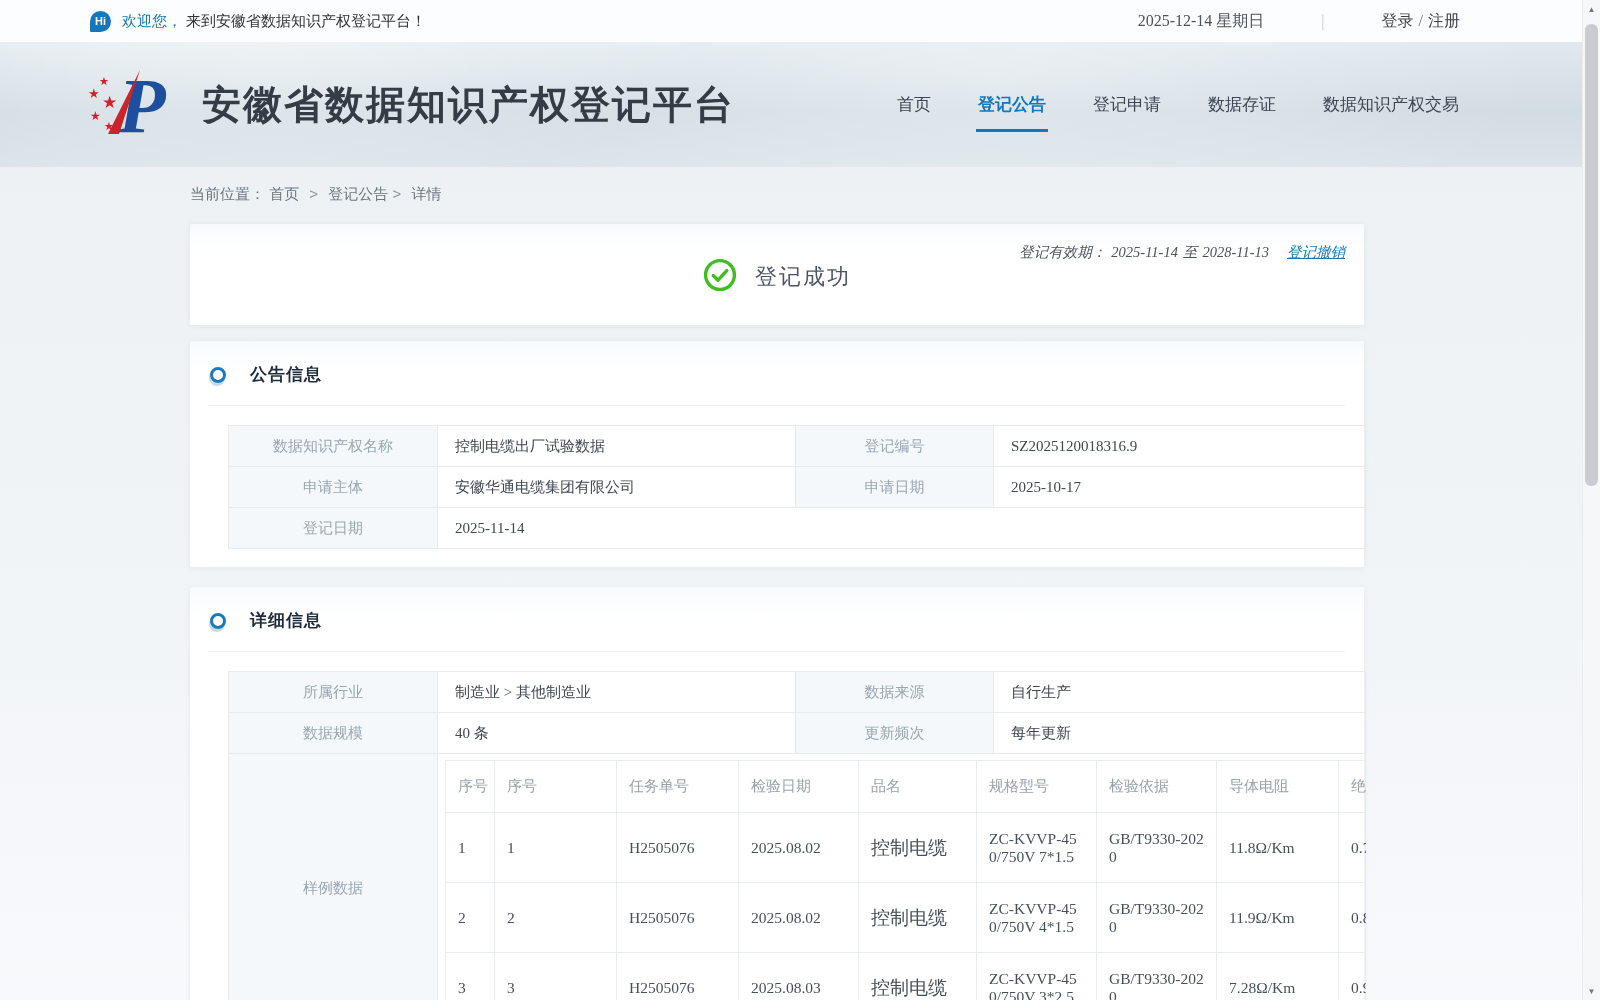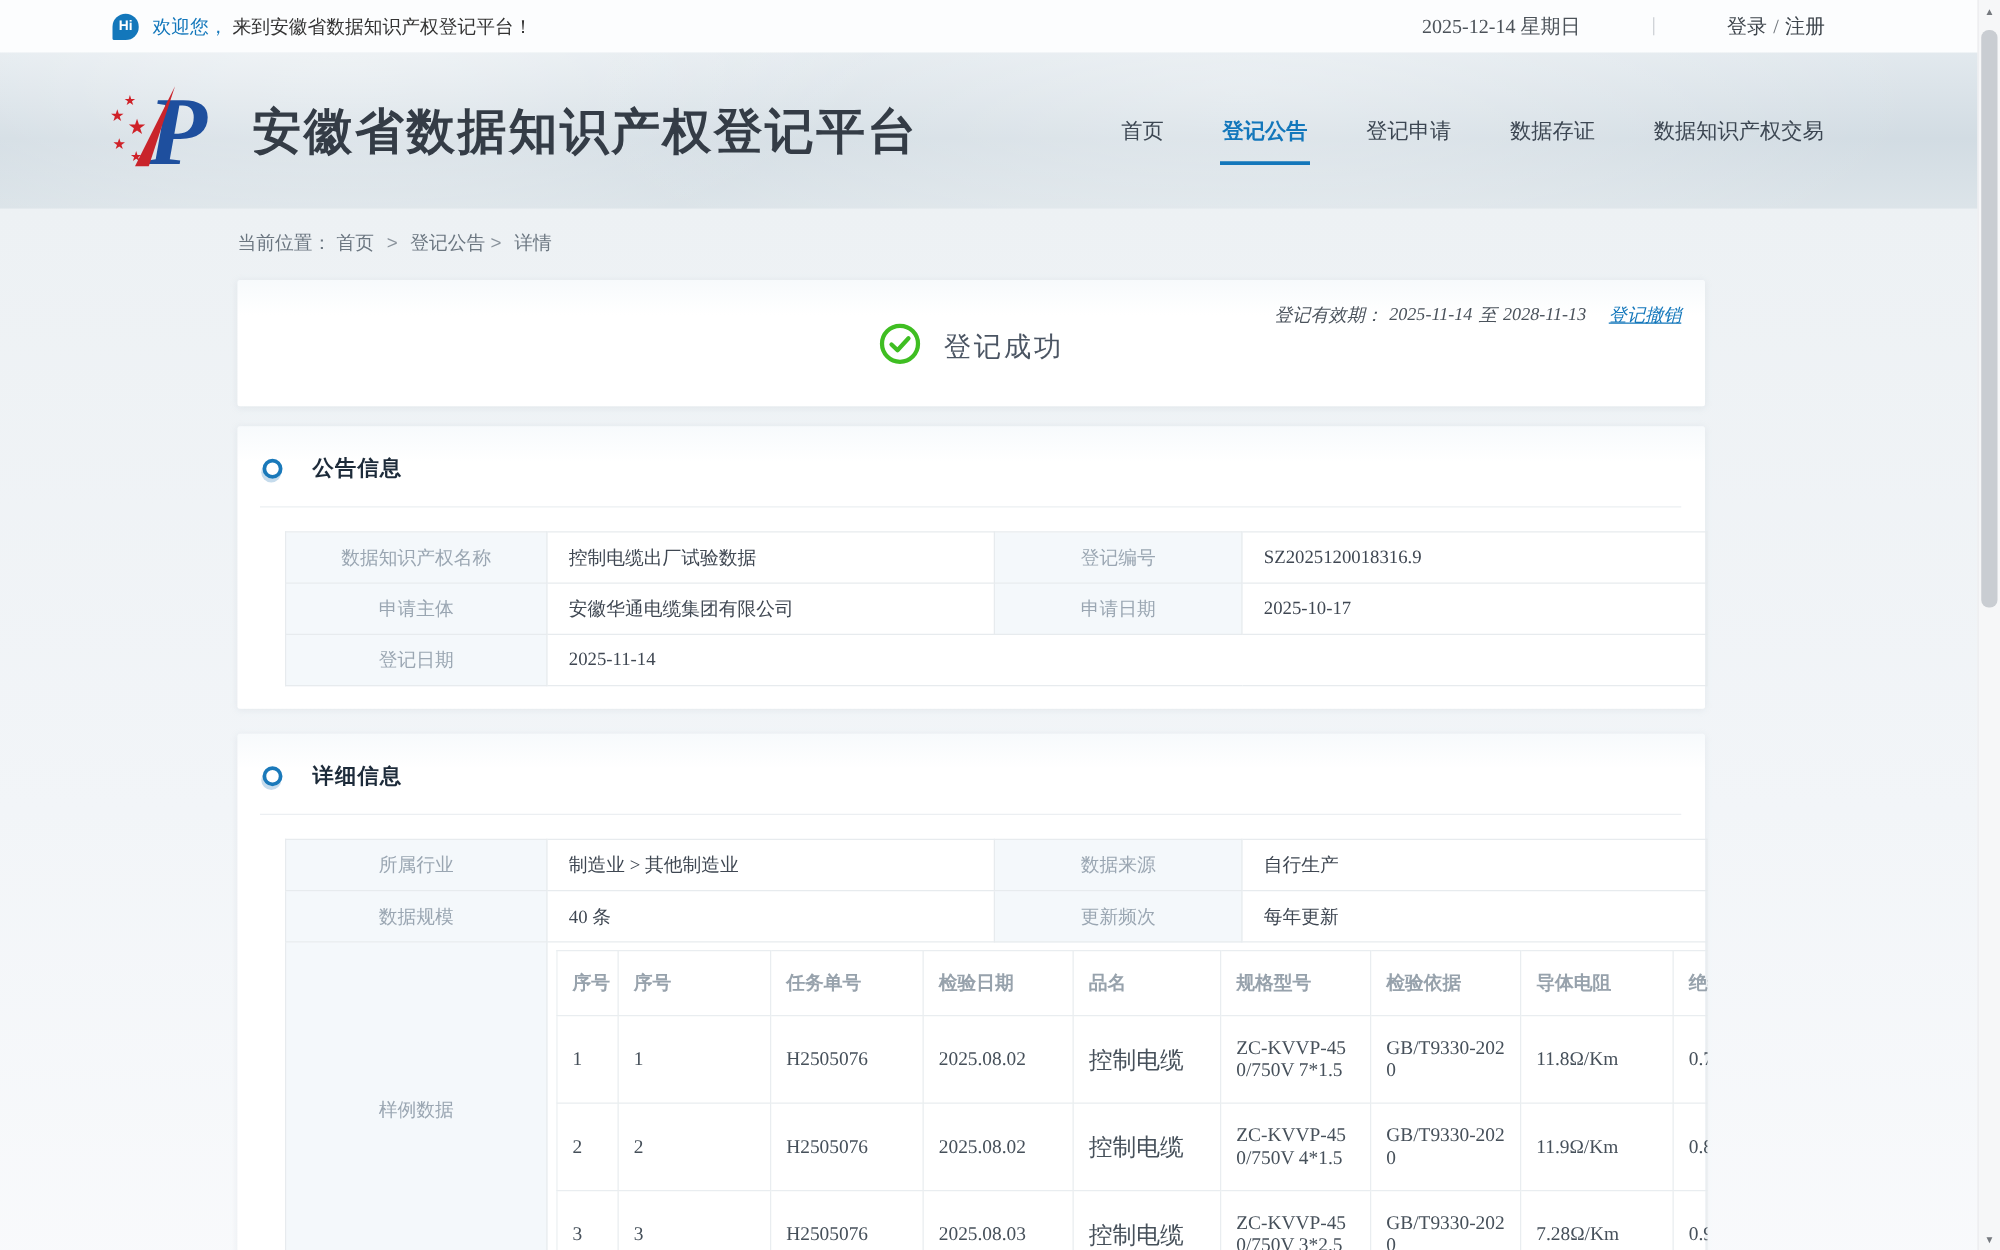--- a/index.html
+++ b/index.html
@@ -57,21 +57,21 @@
   table.kv{border-collapse:collapse;table-layout:fixed;width:1137px;margin-left:20px;}
   table.kv td{border:1px solid #e7ebee;height:41px;font-size:15px;box-sizing:border-box;}
   td.lbl{background:#f4f8fb;color:#9aa6b2;text-align:center;}
   td.val{color:#3f4752;padding-left:17px;font-family:"Liberation Serif","DejaVu Serif",serif;font-size:15.5px;}
   td.sample-cell{padding:6px 0 0 7px;vertical-align:top;height:auto;}
 
   
   .sample-clip{width:921px;overflow:hidden;}
   table.sample{border-collapse:collapse;table-layout:fixed;width:1013px;}
   table.sample th,table.sample td{border:1px solid #e9edf0;box-sizing:border-box;text-align:left;padding:0 8px 0 12px;}
-  table.sample th{height:52px;font-weight:bold;font-size:15px;color:#97a2ac;white-space:nowrap;}
+  table.sample th{height:52px;font-weight:normal;font-size:15px;color:#97a2ac;white-space:nowrap;}
   table.sample td{height:70px;font-family:"Liberation Serif","DejaVu Serif",serif;font-size:15.5px;color:#46505a;word-break:break-all;}
   table.sample td.cn{font-family:"Liberation Sans",sans-serif;font-size:19px;white-space:nowrap;}
 
   
   .scrollbar{position:absolute;top:0;right:0;width:17px;height:1000px;background:#f6f7f8;border-left:1px solid #ebecee;z-index:10;}
   .sb-arrow{position:absolute;left:0;width:17px;height:16px;display:flex;align-items:center;justify-content:center;font-size:8px;color:#75797e;cursor:pointer;}
   .sb-up{top:1px;}
   .sb-down{bottom:1px;}
   .sb-thumb{position:absolute;left:2px;top:24px;width:13px;height:462px;background:#c9cdd2;border-radius:6px;cursor:pointer;}
 </style>

